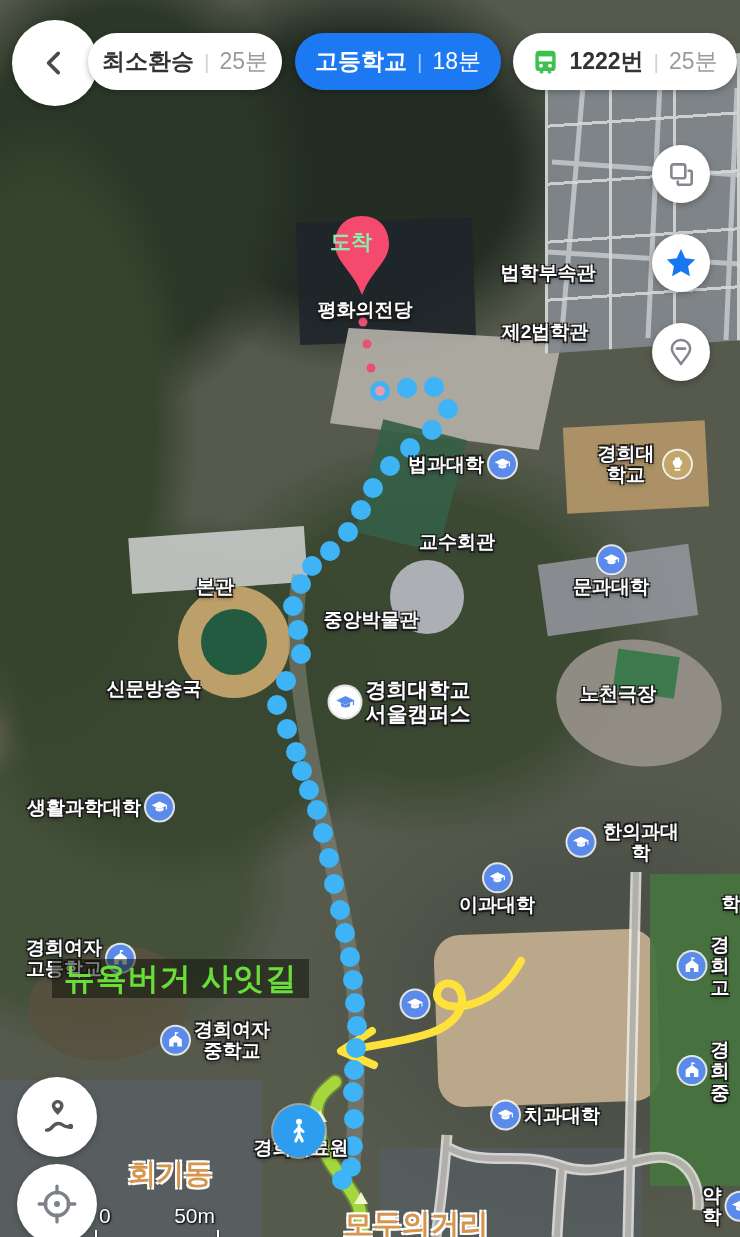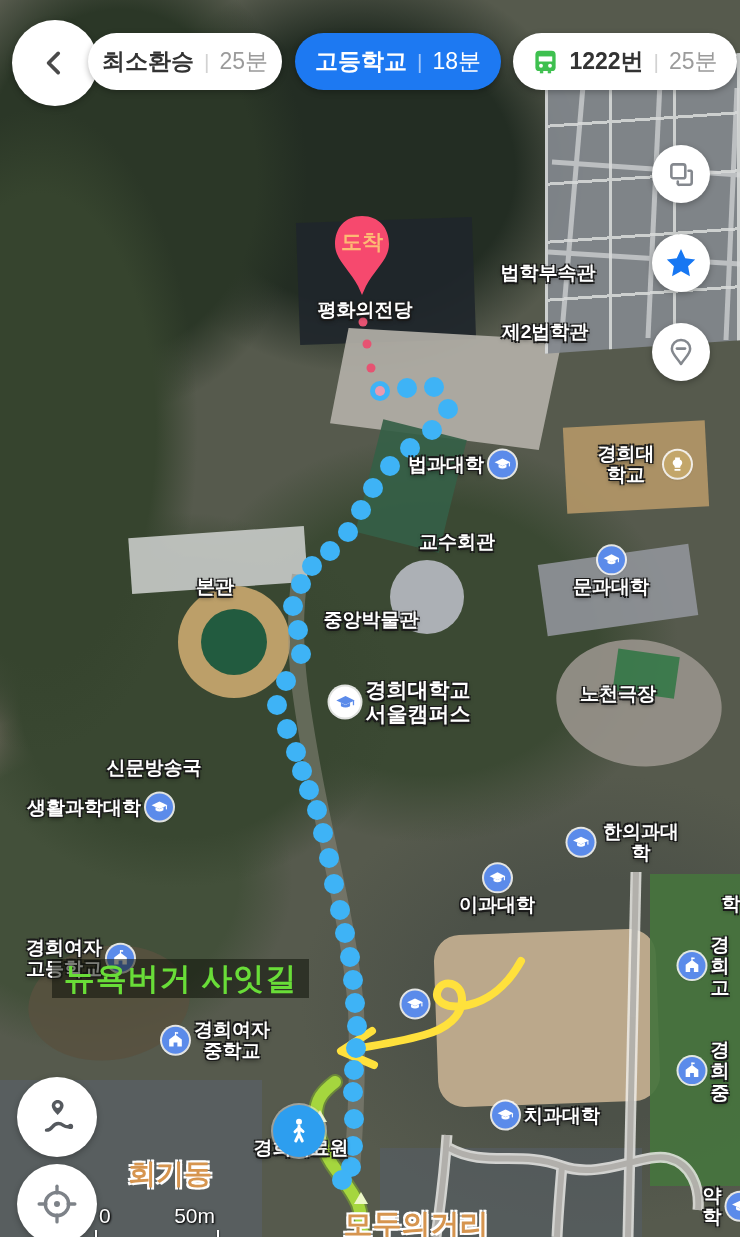--- a/index.html
+++ b/index.html
@@ -64,22 +64,22 @@
        transform:translate(-50%,-50%);}
   .dot.start::after{content:"";position:absolute;left:5px;top:5px;width:10px;height:10px;border-radius:50%;background:#e89ab0;}
   .minidot{position:absolute;width:9px;height:9px;border-radius:50%;background:#e65372;z-index:18;
        transform:translate(-50%,-50%);}
   
   #note{position:absolute;z-index:40;display:flex;align-items:center;justify-content:center;
         background:rgba(14,19,9,.55);}
   #note span{color:#69dd38;font-weight:bold;font-size:31px;letter-spacing:1px;}
   
   #pin{position:absolute;left:330px;top:212px;width:64px;height:86px;z-index:45;cursor:pointer;}
-  #pin .pin-label{position:absolute;left:0;top:16px;width:64px;text-align:center;
-        color:#fdba74;font-weight:bold;font-size:21px;}
+  #pin .pin-label{position:absolute;left:0;top:16px;width:64px;
+        color:#86efac;font-weight:bold;font-size:21px;}
   
   #walker{position:absolute;left:273px;top:1105px;width:52px;height:52px;border-radius:50%;z-index:46;
         background:#2d9eef;display:flex;align-items:center;justify-content:center;
         box-shadow:0 0 0 2px rgba(255,255,255,.45),0 2px 5px rgba(0,0,0,.35);}
   
   #hdr{position:absolute;left:0;top:0;width:740px;z-index:60;}
   #back{position:absolute;left:12px;top:20px;width:86px;height:86px;border-radius:50%;background:#fff;
         border:none;display:flex;align-items:center;justify-content:center;cursor:pointer;
         box-shadow:0 2px 6px rgba(0,0,0,.28);}
   .pill{position:absolute;top:33px;height:57px;border-radius:29px;background:#fff;border:none;
@@ -228,21 +228,21 @@
           </svg></span><span class="txt">문과대학</span></div>
       <div class="map-label place" style="left: 215px; top: 587px; text-align: center;"><span class="txt">본관</span></div>
       <div class="map-label place" style="left: 371px; top: 620px;"><span class="txt">중앙박물관</span></div>
       <div class="map-label place-lg" style="left: 400px; top: 702px;"><span class="pico college-lg"><svg viewBox="0 0 24 24">
             <path d="M12 5 L22 9.8 L12 14.6 L2 9.8 Z" fill="#5b8bea"></path>
             <path d="M7 12.3 V16 Q12 19.2 17 16 V12.3 L12 14.8 Z" fill="#5b8bea"></path>
             <rect x="20" y="10" width="1.4" height="5" fill="#5b8bea"></rect>
           </svg></span><span class="txt">경희대학교
 서울캠퍼스</span></div>
       <div class="map-label place" style="left: 618px; top: 694px;"><span class="txt">노천극장</span></div>
-      <div class="map-label place" style="left: 154px; top: 768px;"><span class="txt">신문방송국</span></div>
+      <div class="map-label place" style="left: 154px; top: 689px;"><span class="txt">신문방송국</span></div>
       <div class="map-label place" style="left: 100px; top: 807px;"><span class="txt">생활과학대학</span><span class="pico college"><svg viewBox="0 0 24 24">
             <path d="M12 5 L22 9.8 L12 14.6 L2 9.8 Z" fill="#ffffff"></path>
             <path d="M7 12.3 V16 Q12 19.2 17 16 V12.3 L12 14.8 Z" fill="#ffffff"></path>
             <rect x="20" y="10" width="1.4" height="5" fill="#ffffff"></rect>
           </svg></span></div>
       <div class="map-label place" style="left: 625px; top: 842px;"><span class="pico college"><svg viewBox="0 0 24 24">
             <path d="M12 5 L22 9.8 L12 14.6 L2 9.8 Z" fill="#ffffff"></path>
             <path d="M7 12.3 V16 Q12 19.2 17 16 V12.3 L12 14.8 Z" fill="#ffffff"></path>
             <rect x="20" y="10" width="1.4" height="5" fill="#ffffff"></rect>
           </svg></span><span class="txt">한의과대학</span></div>

